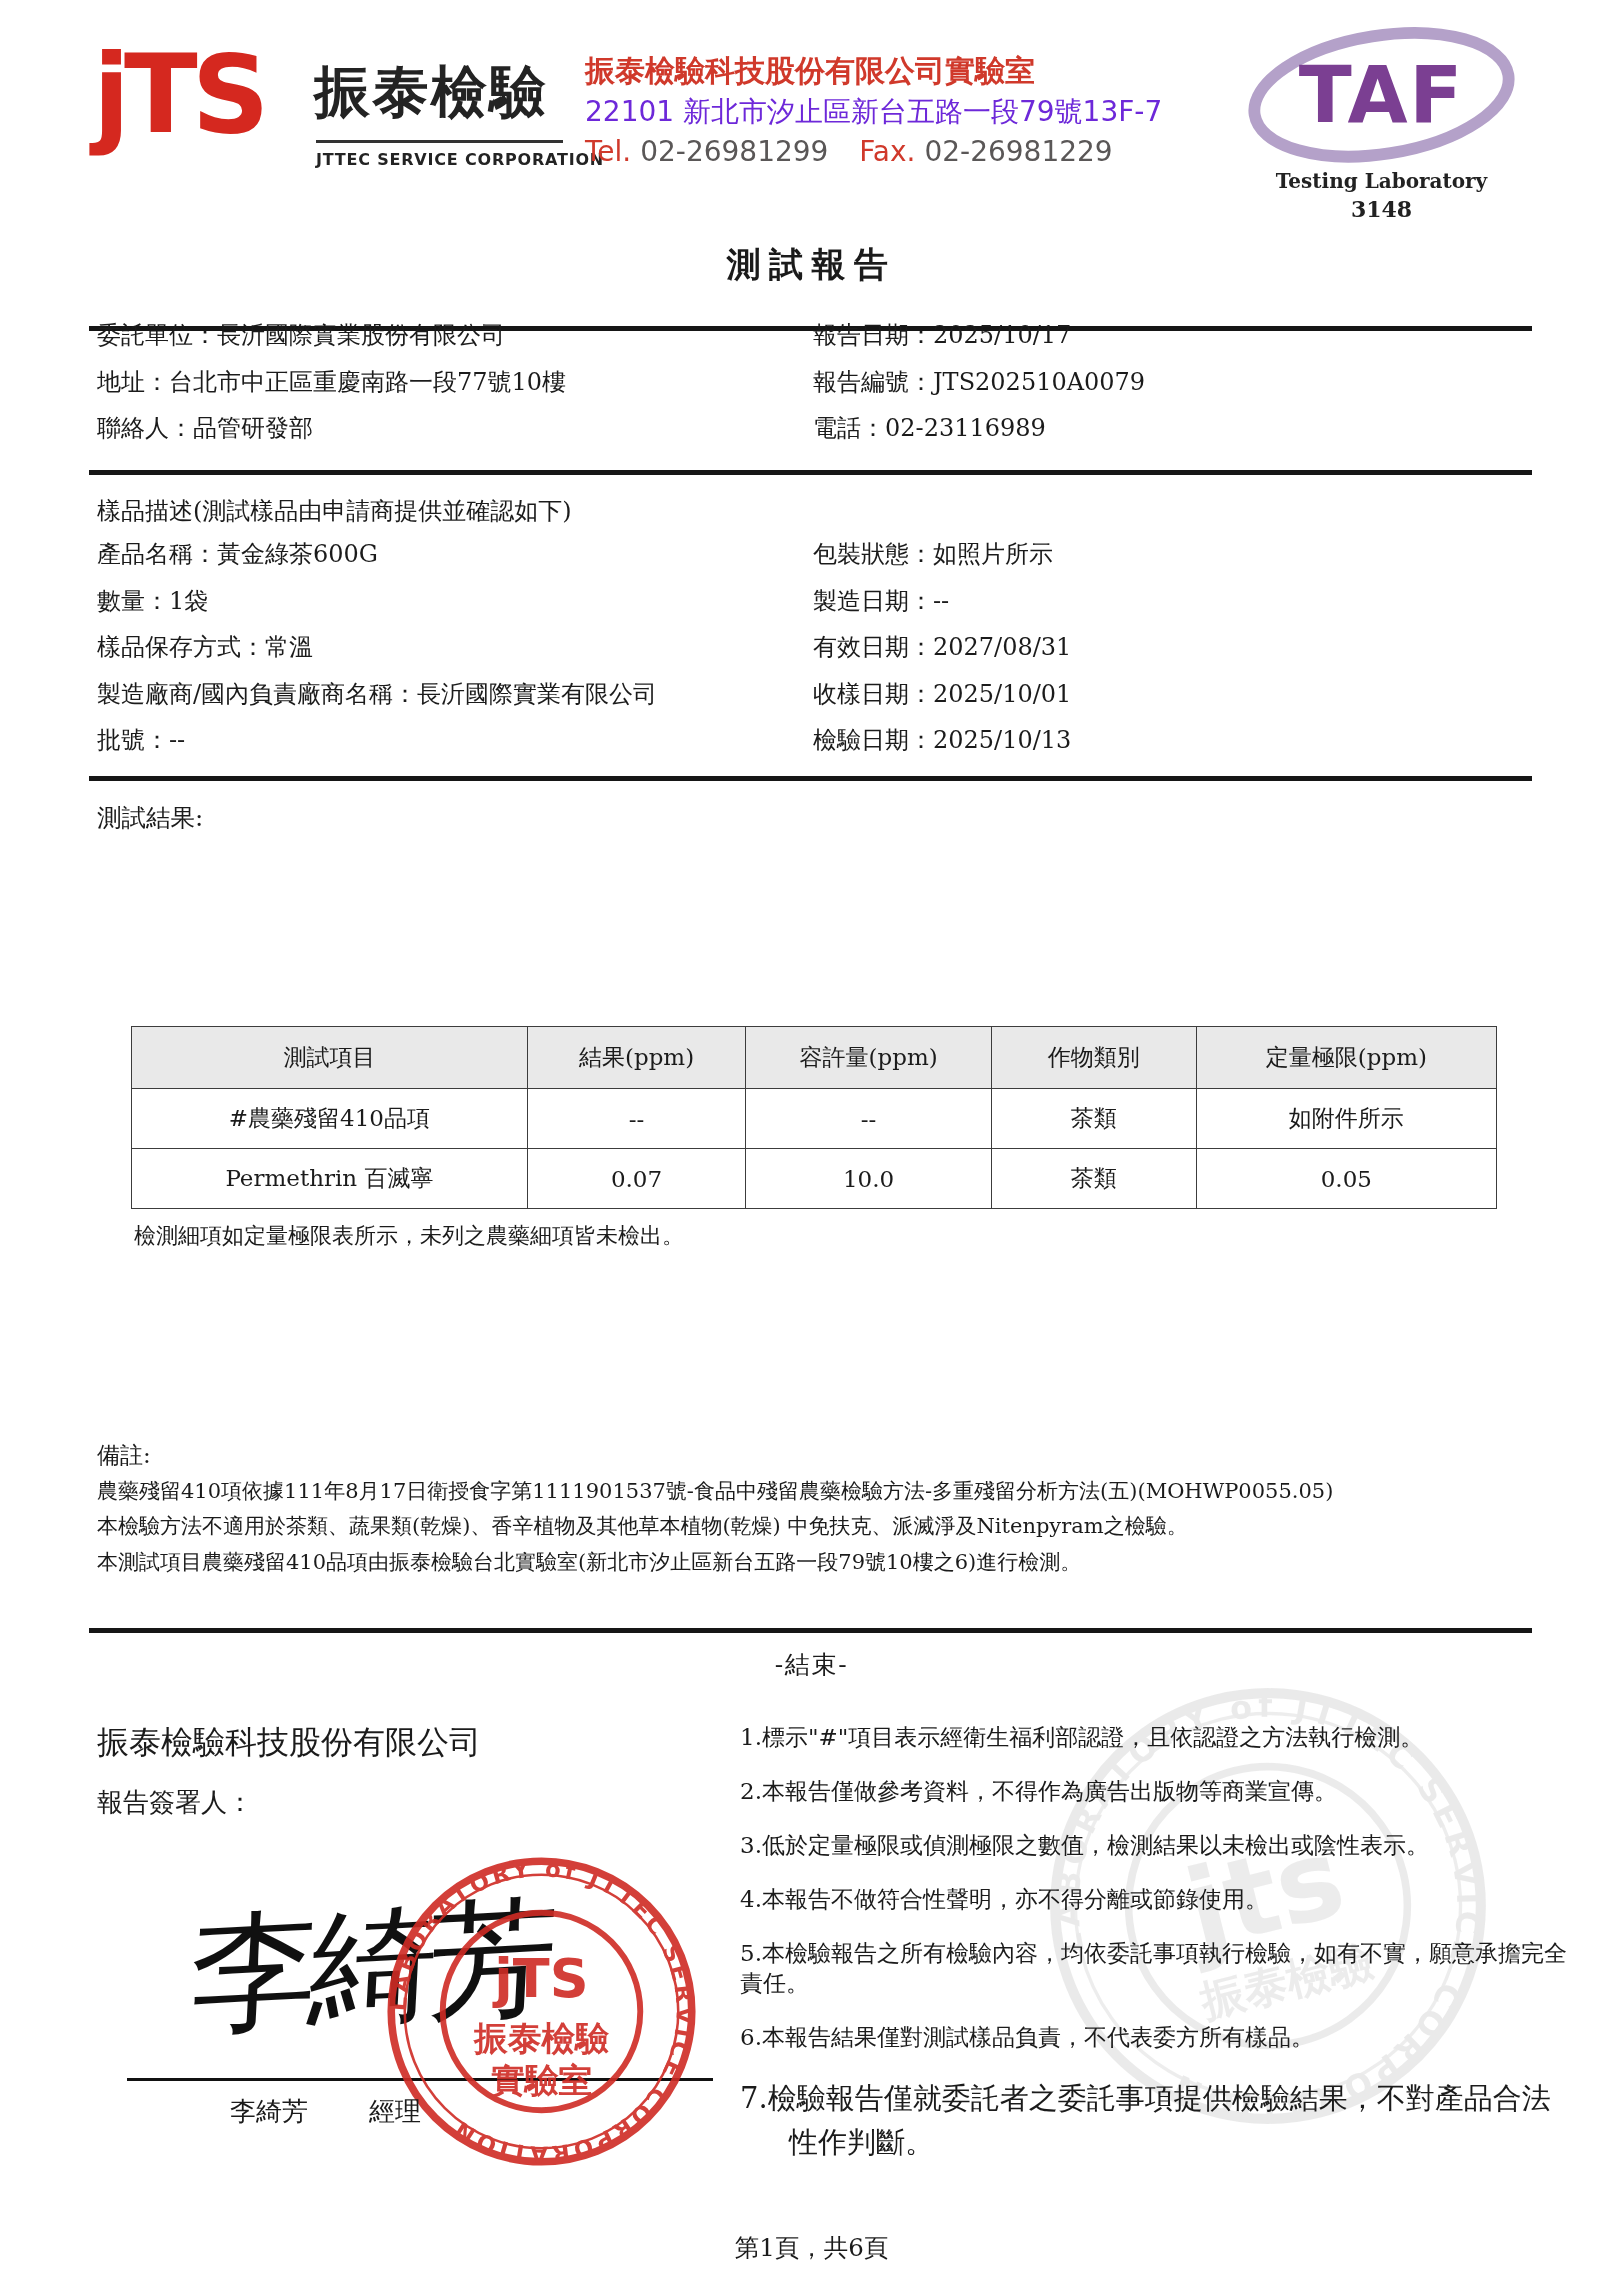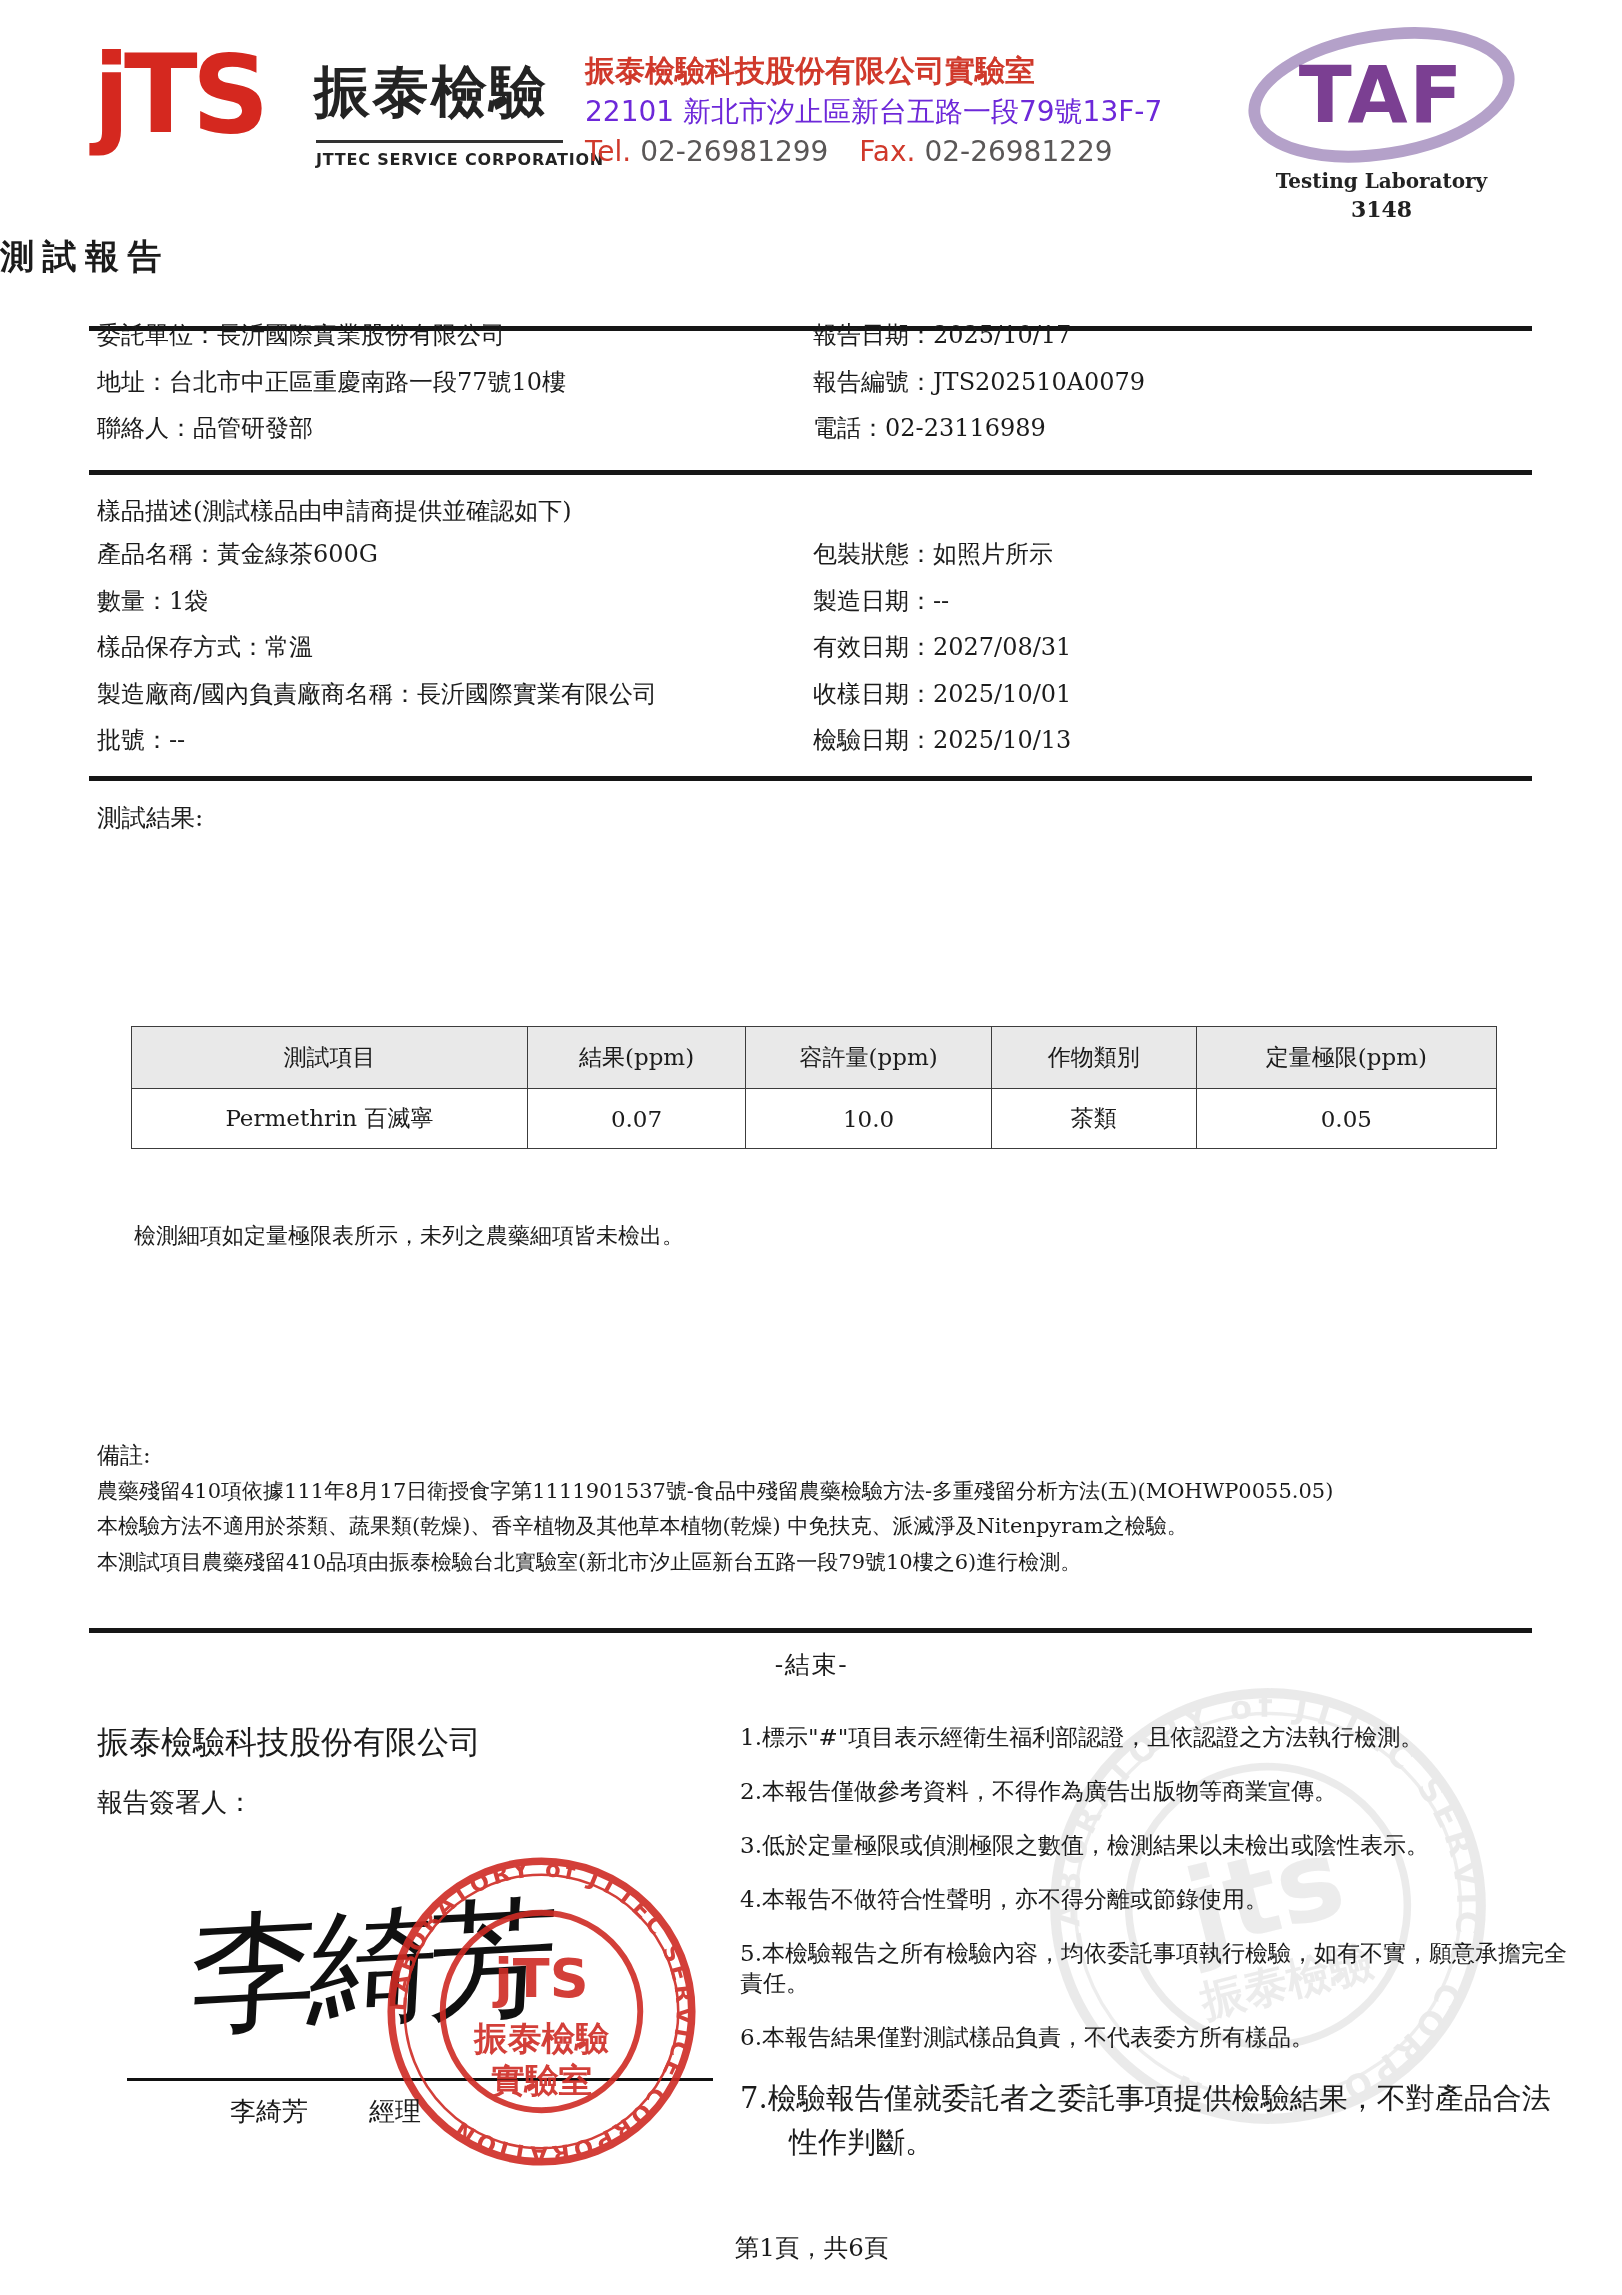--- a/index.html
+++ b/index.html
@@ -22,21 +22,21 @@
             font-size:28px;color:#5a5757;}
   .co-line3 .red{color:#d0392b;}
   .co-line3 .num{margin-right:22px;}
   .taf-svg{position:absolute;left:1221px;top:22px;}
   .taf-caption{position:absolute;left:1221px;top:169px;width:321px;text-align:center;
                font-weight:bold;font-size:20px;color:#222;}
   .taf-number{position:absolute;left:1221px;top:196px;width:321px;text-align:center;
               font-weight:bold;font-size:22px;color:#222;}
 
   
-  .title{position:absolute;left:0;top:234px;width:100%;
+  .title{position:absolute;left:0;top:242px;width:100%;text-align:center;
          font-size:34px;font-weight:bold;letter-spacing:8.5px;}
   .rule{position:absolute;left:89px;width:1443px;height:5px;background:#161616;}
   .rule1{top:326px}.rule2{top:470px}.rule3{top:776px}.rule4{top:1628px}
 
   
   .info-left,.info-right,.sample-left,.sample-right{position:absolute;font-size:24px;}
   .info-left{left:97px;top:323px;}
   .info-right{left:813px;top:323px;}
   .sample-heading{position:absolute;left:97px;top:495px;font-size:24px;}
   .sample-left{left:97px;top:542px;}
@@ -155,20 +155,27 @@
       <tr>
         <th>測試項目</th>
         <th>結果(ppm)</th>
         <th>容許量(ppm)</th>
         <th>作物類別</th>
         <th>定量極限(ppm)</th>
       </tr>
     </thead>
     <tbody>
       <tr>
+        <td>#農藥殘留410品項</td>
+        <td>--</td>
+        <td>--</td>
+        <td>茶類</td>
+        <td>如附件所示</td>
+      </tr>
+      <tr>
         <td>Permethrin 百滅寧</td>
         <td>0.07</td>
         <td>10.0</td>
         <td>茶類</td>
         <td>0.05</td>
       </tr>
     </tbody>
   </table>
   <div class="table-footnote">檢測細項如定量極限表所示，未列之農藥細項皆未檢出。</div>
 

